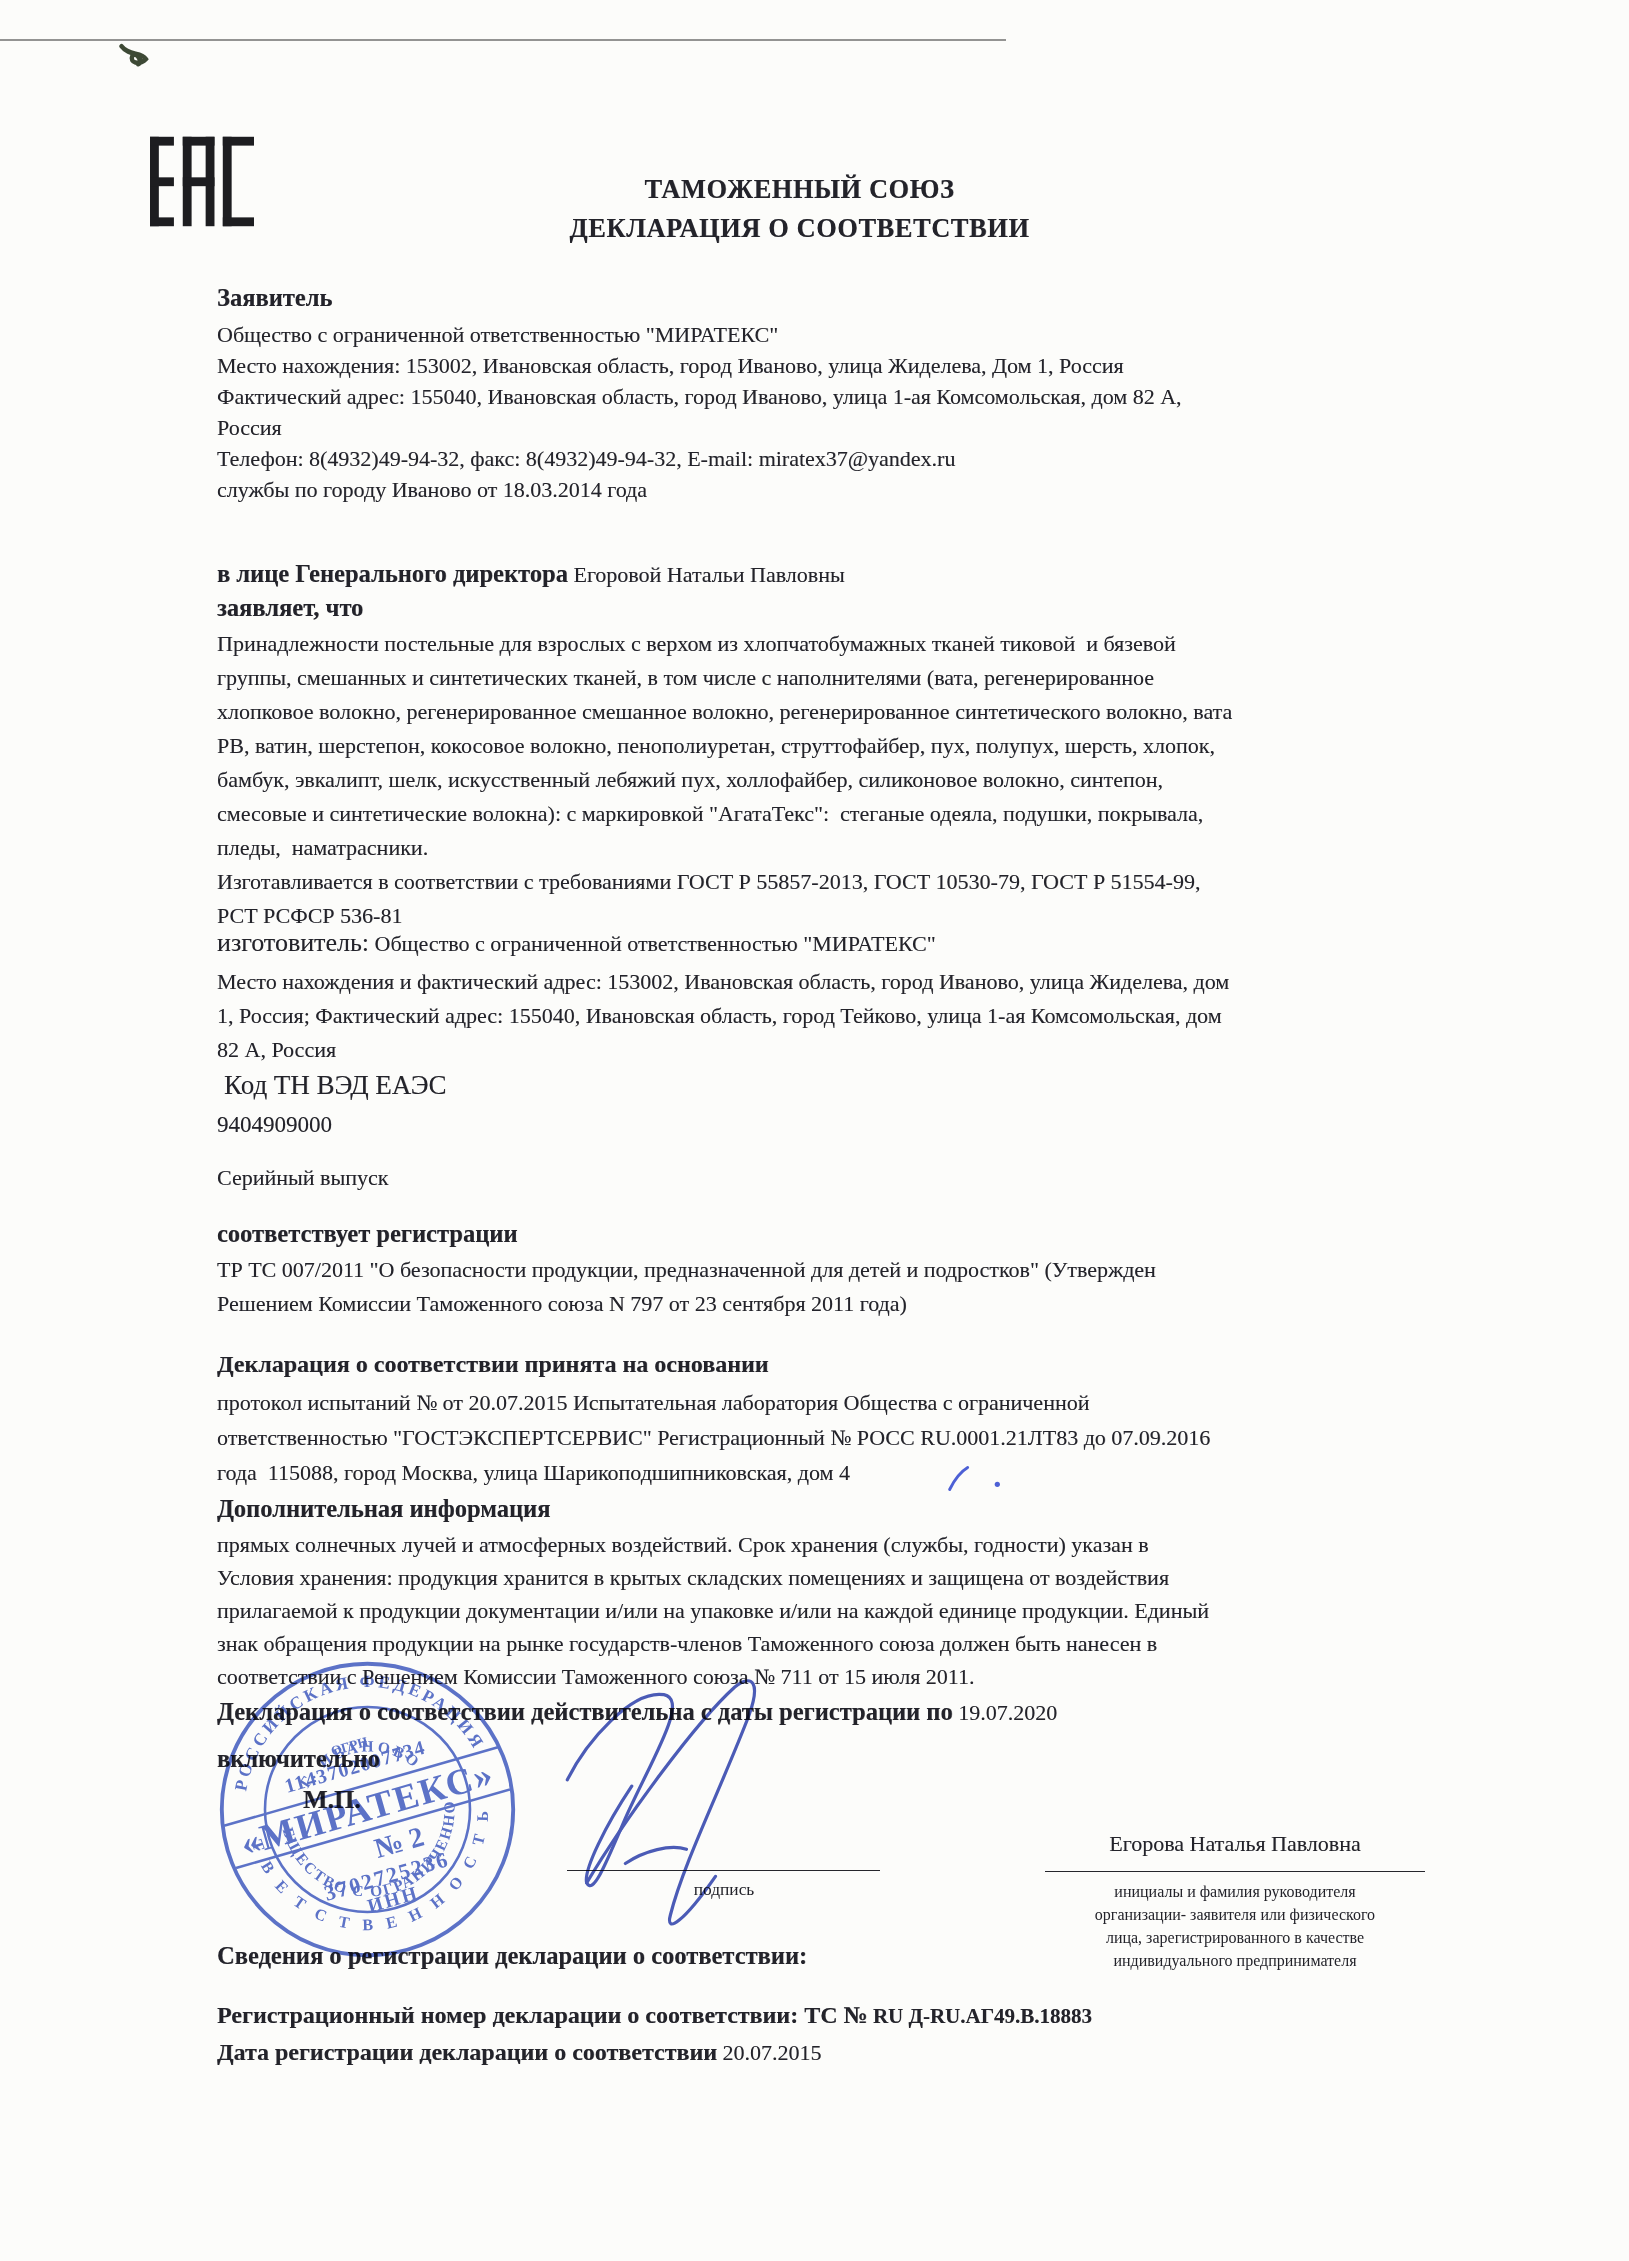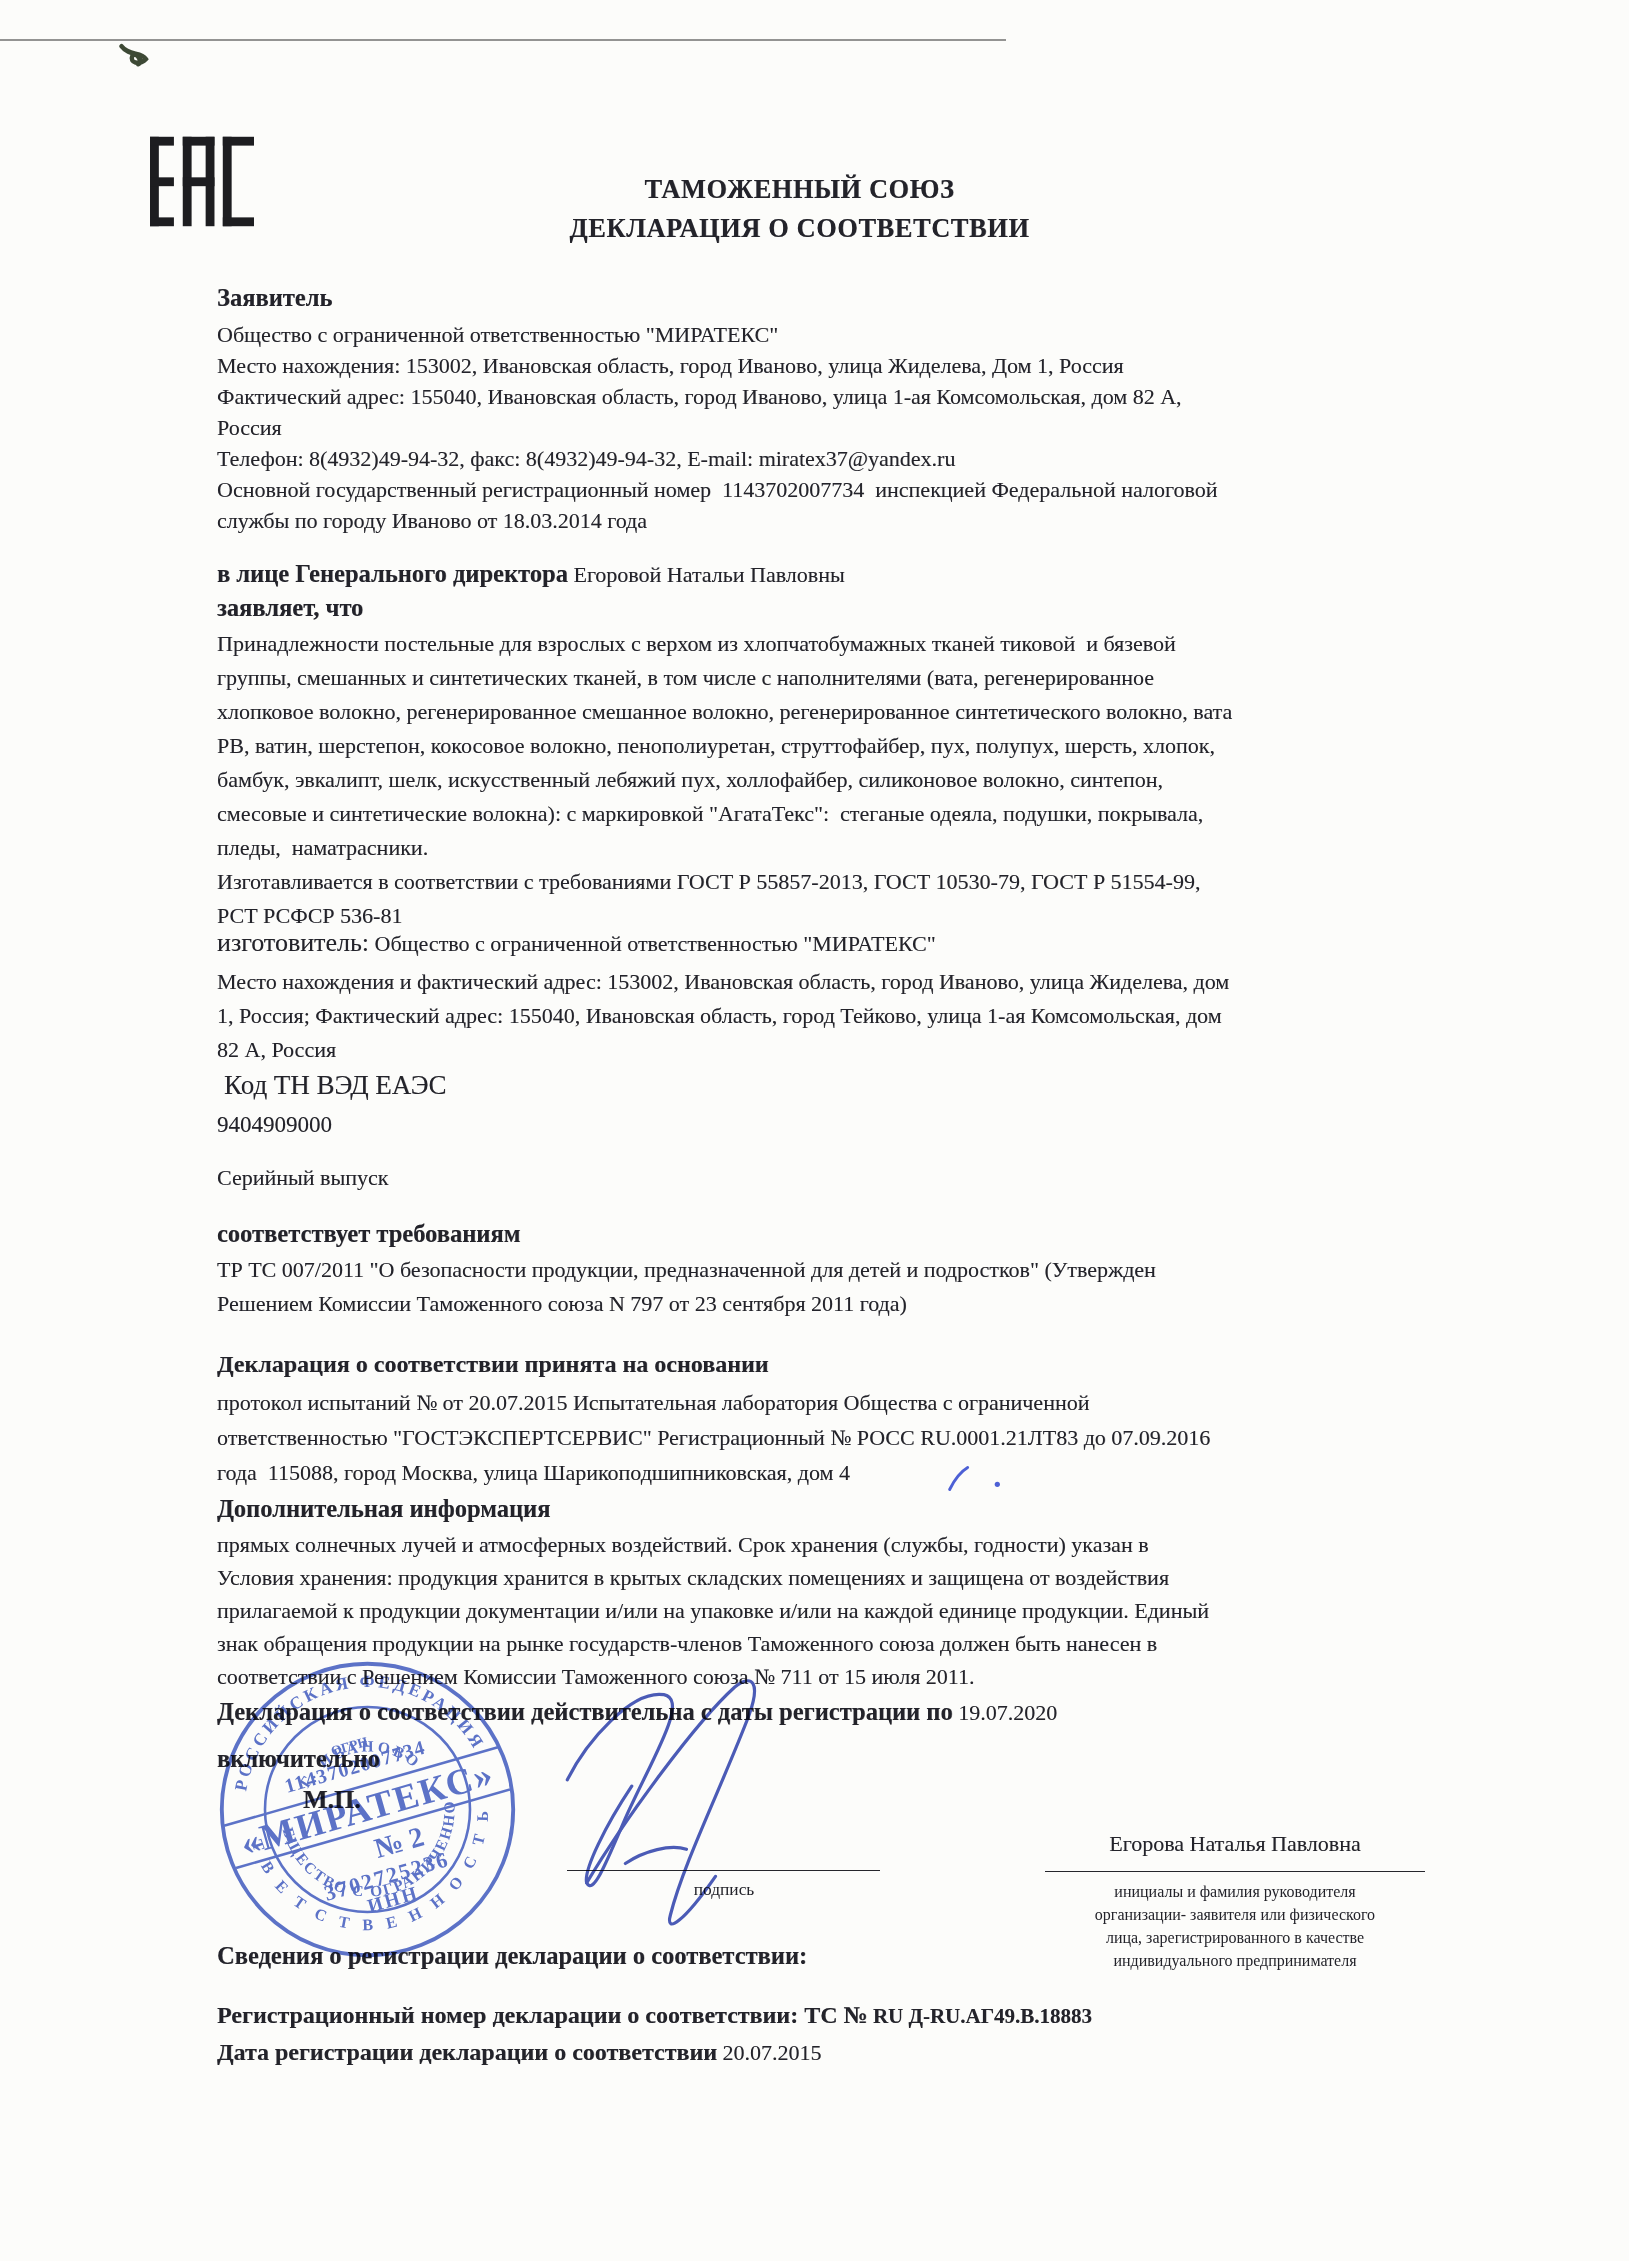--- a/index.html
+++ b/index.html
@@ -59,21 +59,20 @@
   <div class="abs title" style="left:445px;top:174px;">ТАМОЖЕННЫЙ СОЮЗ</div>
   <div class="abs title" style="left:445px;top:213px;">ДЕКЛАРАЦИЯ О СООТВЕТСТВИИ</div>
 
   <div class="abs h-bold" style="left:217px;top:284px;">Заявитель</div>
   <div class="abs" style="left:217px;top:319px;">
     <div class="line" style="line-height:31px;">Общество с ограниченной ответственностью "МИРАТЕКС"</div>
     <div class="line" style="line-height:31px;">Место нахождения: 153002, Ивановская область, город Иваново, улица Жиделева, Дом 1, Россия</div>
     <div class="line" style="line-height:31px;">Фактический адрес: 155040, Ивановская область, город Иваново, улица 1-ая Комсомольская, дом 82 А,</div>
     <div class="line" style="line-height:31px;">Россия</div>
     <div class="line" style="line-height:31px;">Телефон: 8(4932)49-94-32, факс: 8(4932)49-94-32, E-mail: miratex37@yandex.ru</div>
-    <div class="line" style="line-height:31px;">Основной государственный регистрационный номер  1143702007734  инспекцией Федеральной налоговой</div>
     <div class="line" style="line-height:31px;">службы по городу Иваново от 18.03.2014 года</div>
   </div>
 
   <div class="abs" style="left:217px;top:558px;">
     <span class="h-bold">в лице Генерального директора</span><span class="line"> Егоровой Натальи Павловны</span>
   </div>
   <div class="abs h-bold" style="left:217px;top:594px;">заявляет, что</div>
 
   <div class="abs" style="left:217px;top:627px;">
     <div class="line">Принадлежности постельные для взрослых с верхом из хлопчатобумажных тканей тиковой  и бязевой</div>
@@ -93,21 +92,21 @@
   <div class="abs" style="left:217px;top:965px;">
     <div class="line">Место нахождения и фактический адрес: 153002, Ивановская область, город Иваново, улица Жиделева, дом</div>
     <div class="line">1, Россия; Фактический адрес: 155040, Ивановская область, город Тейково, улица 1-ая Комсомольская, дом</div>
     <div class="line">82 А, Россия</div>
   </div>
 
   <div class="abs big-label" style="left:224px;top:1070px;">Код ТН ВЭД ЕАЭС</div>
   <div class="abs line" style="left:217px;top:1108px;font-size:23px;">9404909000</div>
   <div class="abs line" style="left:217px;top:1161px;">Серийный выпуск</div>
 
-  <div class="abs h-bold" style="left:217px;top:1220px;">соответствует требованиям</div>
+  <div class="abs h-bold" style="left:217px;top:1220px;">соответствует регистрации</div>
   <div class="abs" style="left:217px;top:1253px;">
     <div class="line">ТР ТС 007/2011 "О безопасности продукции, предназначенной для детей и подростков" (Утвержден</div>
     <div class="line">Решением Комиссии Таможенного союза N 797 от 23 сентября 2011 года)</div>
   </div>
 
   <div class="abs h-bold" style="left:217px;top:1351px;font-size:24px;">Декларация о соответствии принята на основании</div>
   <div class="abs" style="left:217px;top:1385px;">
     <div class="line" style="line-height:35px;">протокол испытаний № от 20.07.2015 Испытательная лаборатория Общества с ограниченной</div>
     <div class="line" style="line-height:35px;">ответственностью "ГОСТЭКСПЕРТСЕРВИС" Регистрационный № РОСС RU.0001.21ЛТ83 до 07.09.2016</div>
     <div class="line" style="line-height:35px;">года  115088, город Москва, улица Шарикоподшипниковская, дом 4</div>

